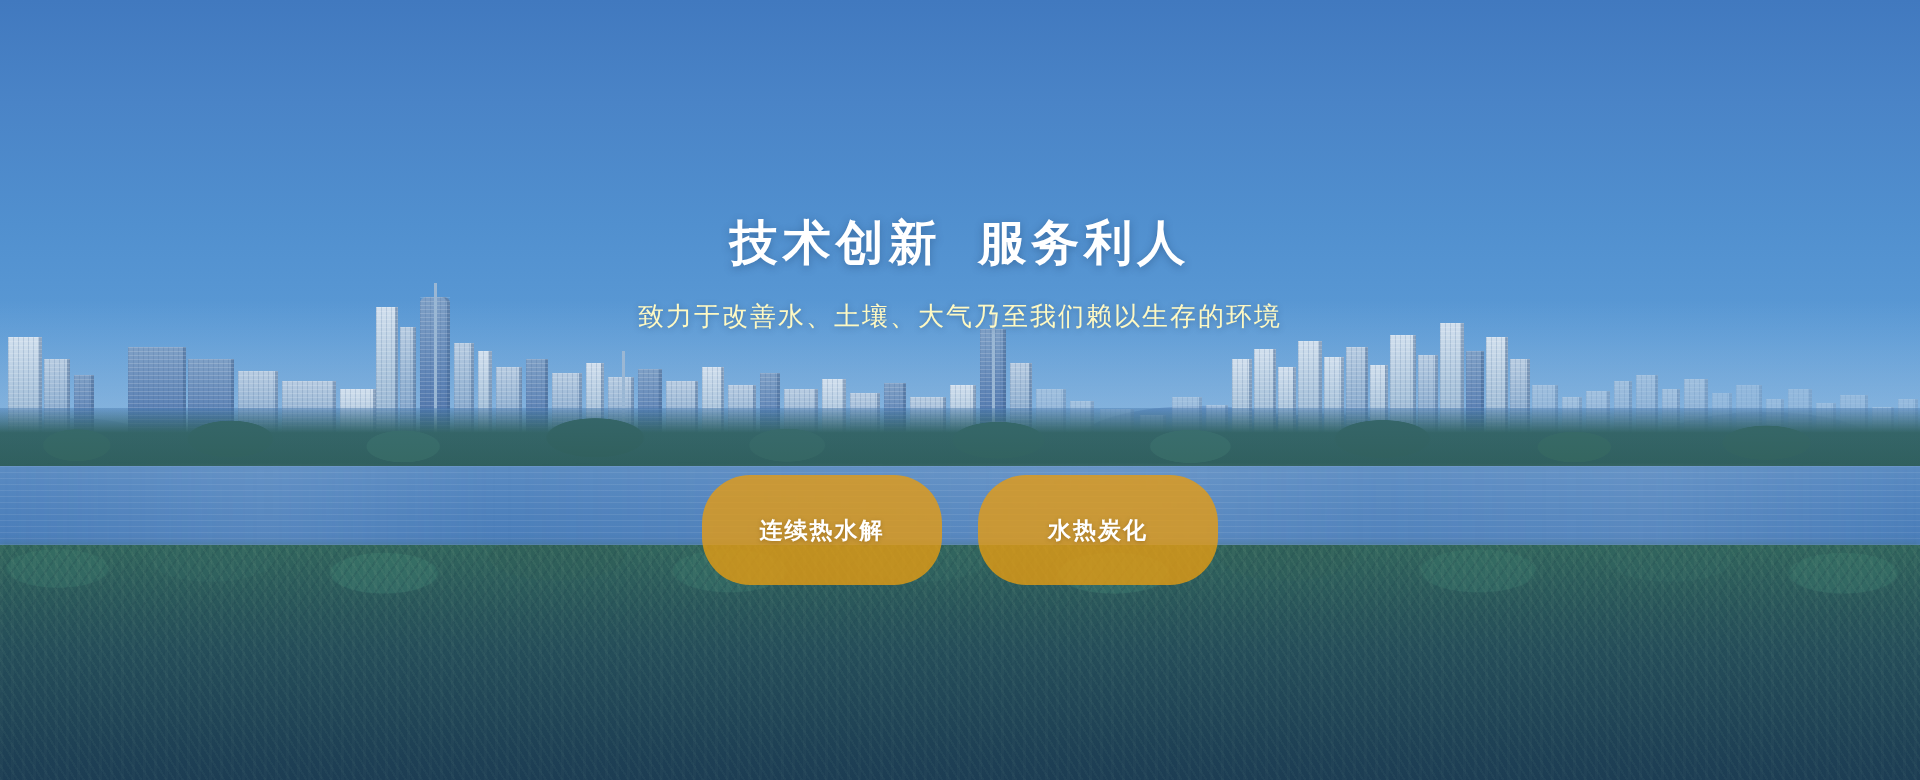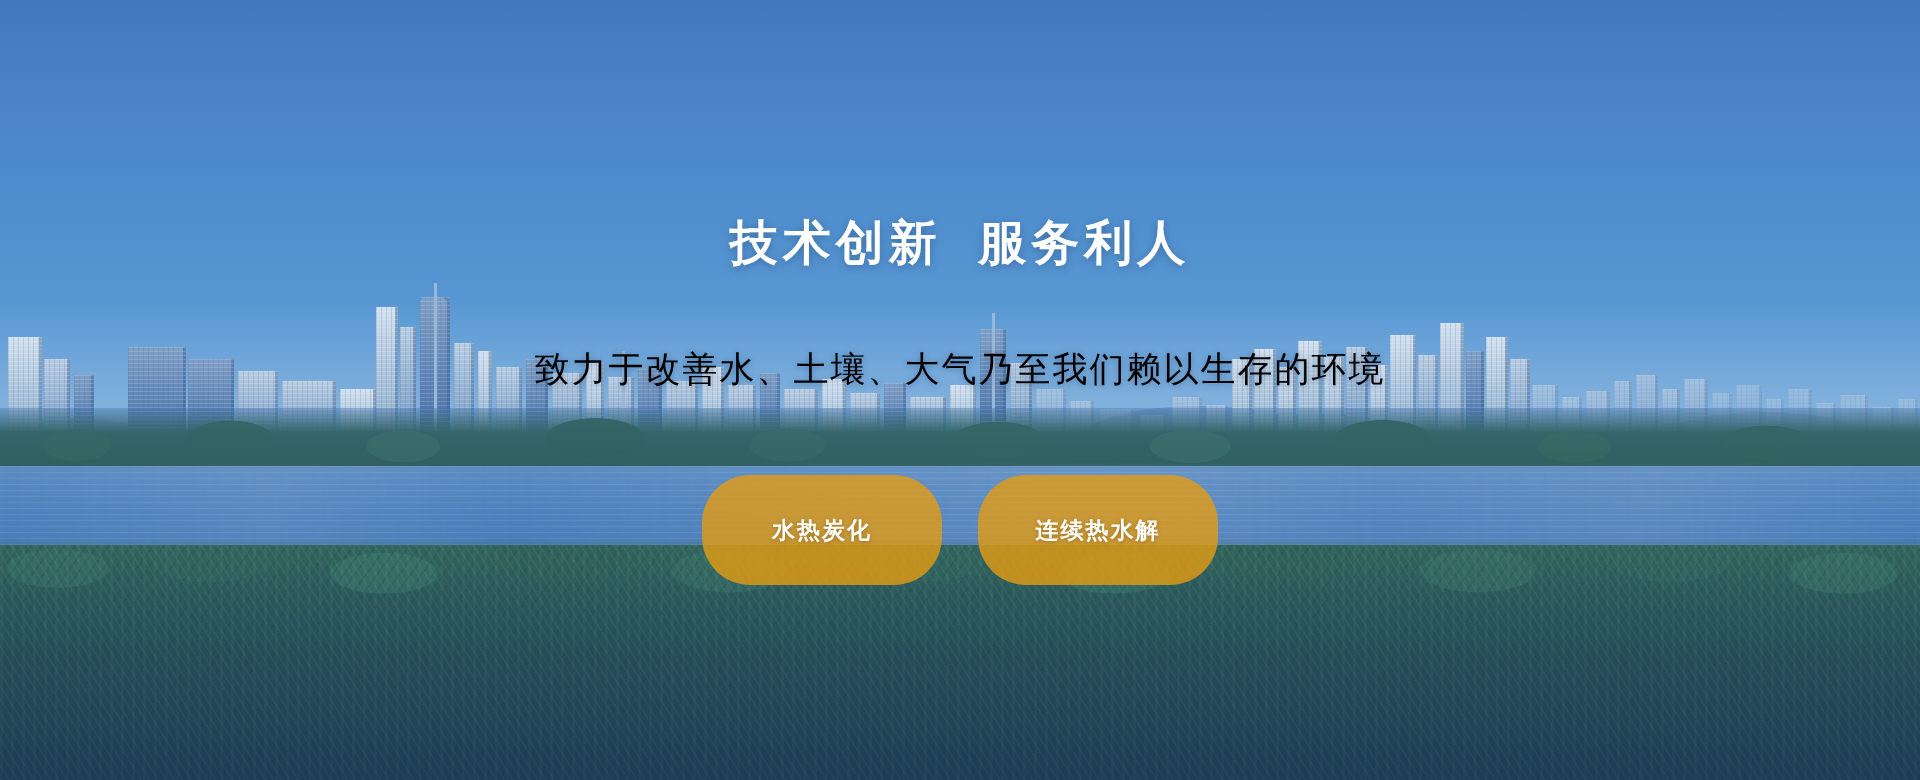--- a/index.html
+++ b/index.html
@@ -162,40 +162,39 @@
     filter:blur(3px);
   }
 
   
   .copy {
     position:absolute; left:0; top:0;
     width:1920px; height:780px;
     display:flex; flex-direction:column;
     align-items:center;
     pointer-events:none;
-    gap:35px;
   }
 
   .hero-title {
     margin-top:215px;
     font-size:48px;
     line-height:1.18;
     font-weight:700;
     color:#ffffff;
     letter-spacing:5px;
     text-shadow:0 2px 8px rgba(24,58,100,.40);
     white-space:pre;
   }
 
   .hero-subtitle {
-    margin-top:37px;
-    font-size:35px;
+    margin-top:26px;
+    font-size:26px;
     line-height:1.4;
     font-weight:400;
-    color:#000000;
+    color:#fef9c3;
     letter-spacing:2px;
     text-shadow:0 1px 6px rgba(24,58,100,.40);
     white-space:pre;
   }
 
   
   .pill-row {
     position:absolute;
     top:475px;
     left:50%;
@@ -330,20 +329,20 @@
   <div class="mangrove-tex"></div>
   <div class="mangrove-tint"></div>
 
   <div class="copy">
     <h1 class="hero-title">技术创新  服务利人</h1>
     <p class="hero-subtitle">致力于改善水、土壤、大气乃至我们赖以生存的环境</p>
   </div>
 
   <div class="pill-row">
     <button class="pill">
+      <span class="pill-label">连续热水解</span>
+    </button>
+    <button class="pill">
       <span class="pill-label">水热炭化</span>
     </button>
-    <button class="pill">
-      <span class="pill-label">连续热水解</span>
-    </button>
   </div>
 
 </div>
 
 </body></html>

